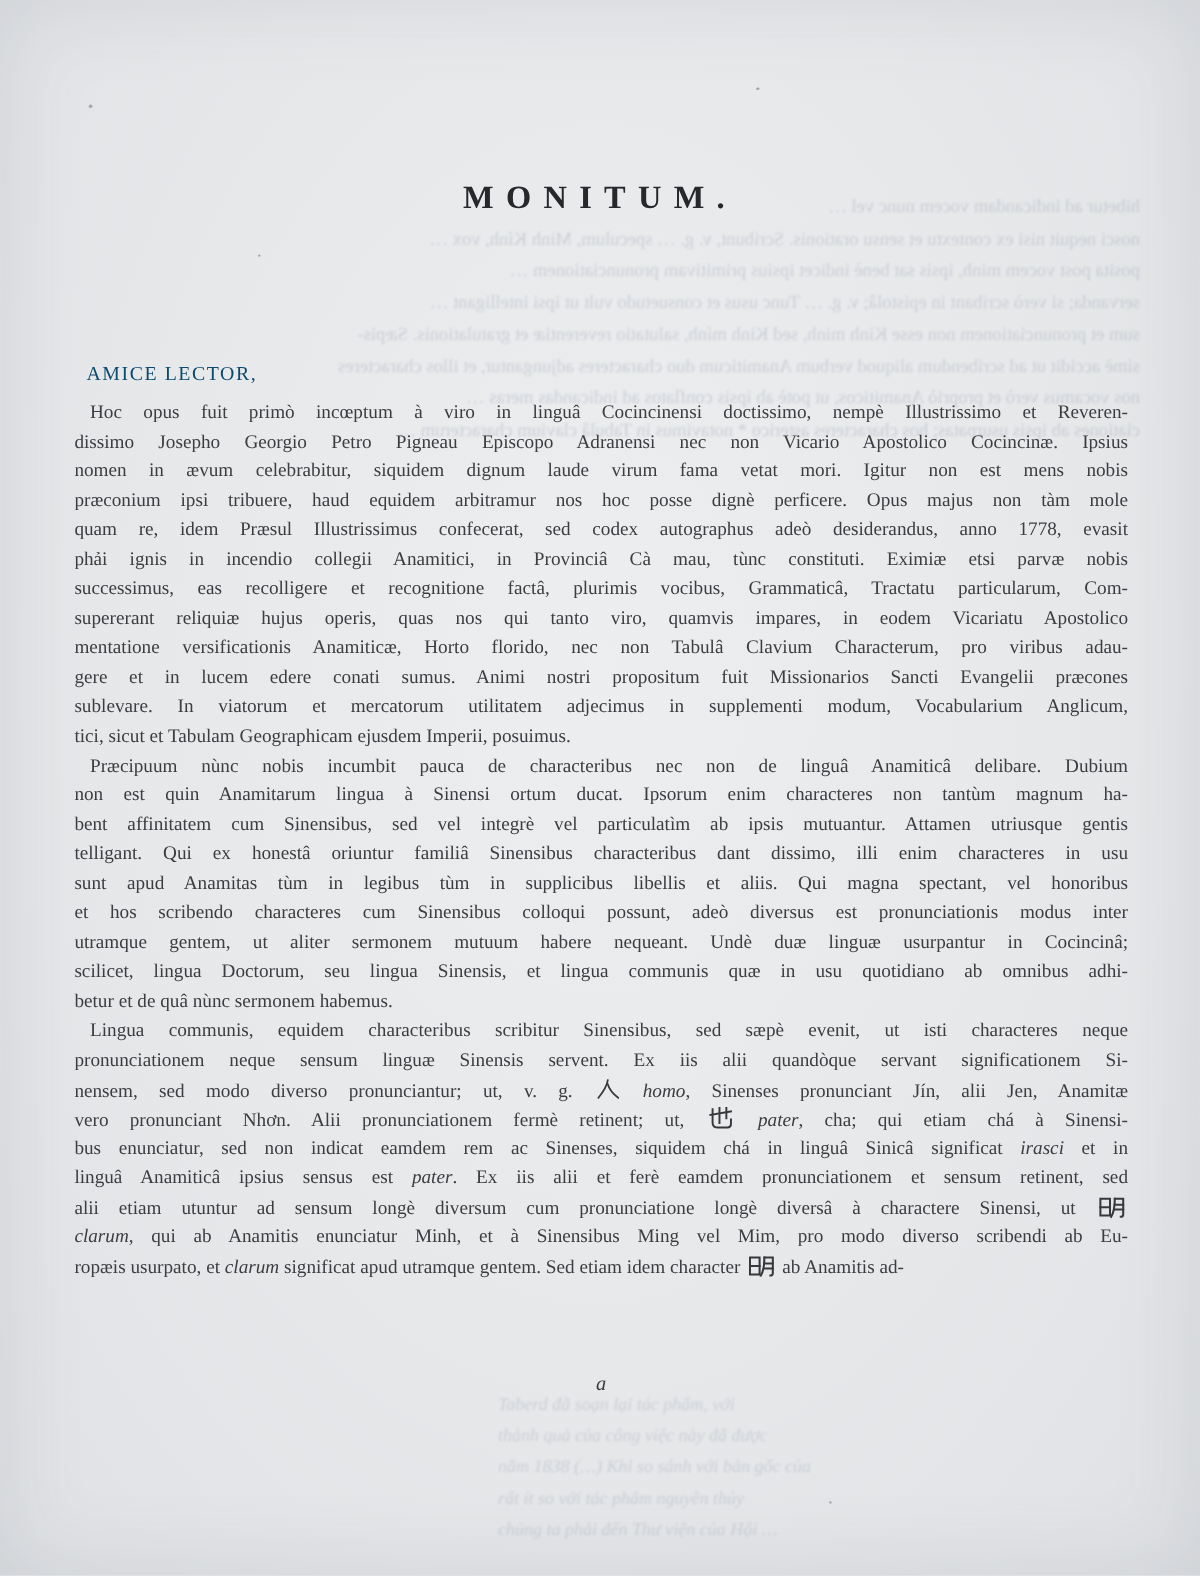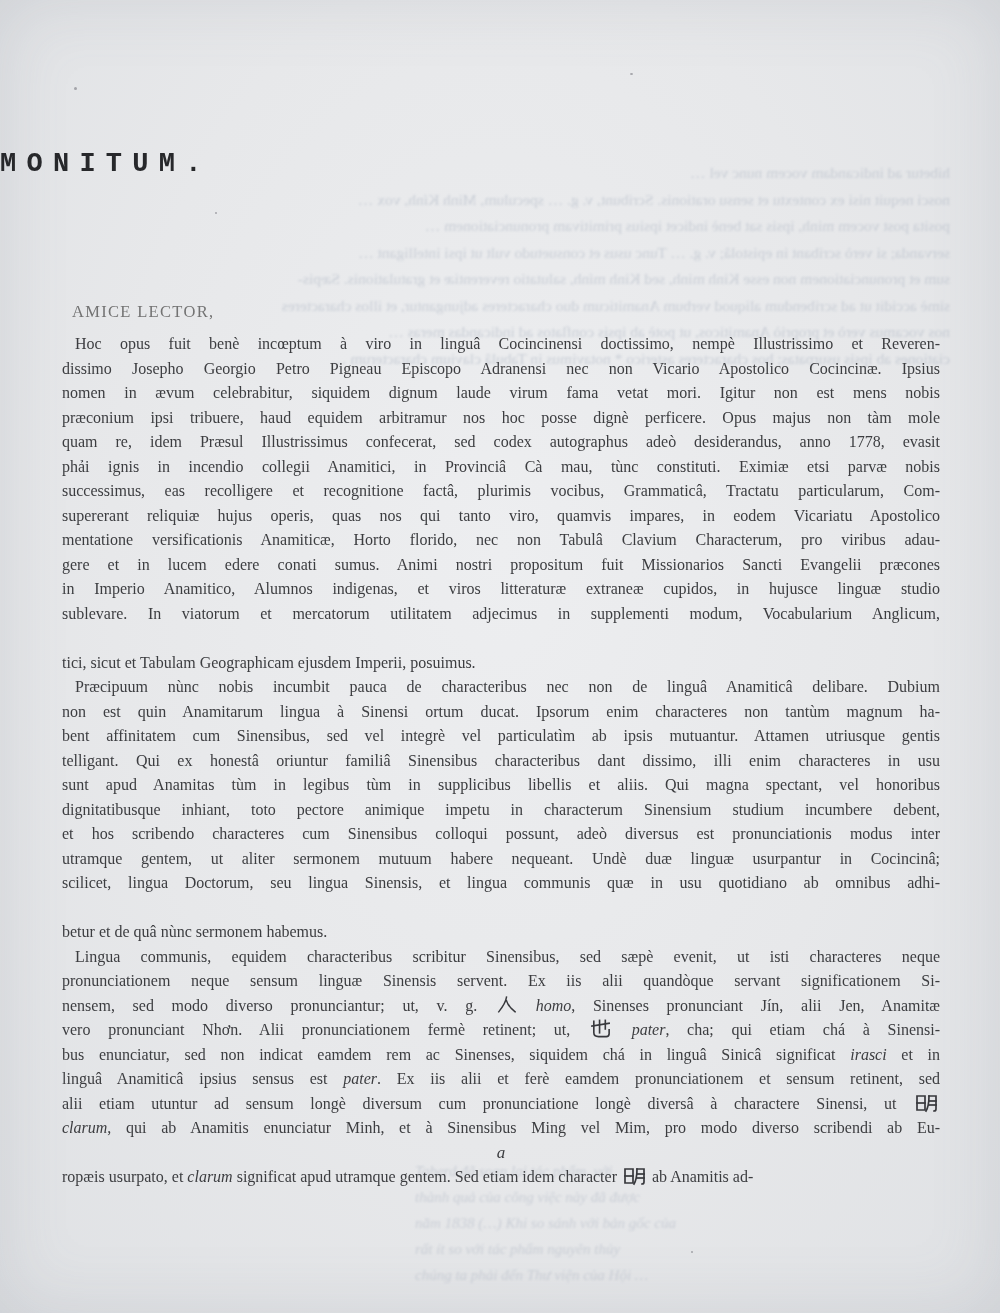--- a/index.html
+++ b/index.html
@@ -22,40 +22,39 @@
     font-size:15.5px;line-height:26.5px;
   }
   .ghost-bottom{
     position:absolute;left:415px;top:1158px;width:545px;
     color:#b3bac6;opacity:.55;filter:blur(0.9px);
     font-style:italic;font-size:15px;line-height:26px;
   }
   .ghost-top div,.ghost-bottom div{white-space:nowrap;overflow:hidden;}
   
   .title{
-    position:absolute;left:0;top:149px;width:1000px;text-align:left;
+    position:absolute;left:0;top:149px;width:1000px;text-align:center;
     font-size:27px;font-weight:bold;letter-spacing:.38em;
     color:#27282b;
-    font-family:Liberation Mono, monospace;
   }
   .salutation{
     position:absolute;left:72px;top:302px;
-    font-size:16.5px;letter-spacing:.08em;color:#737373;
+    font-size:16.5px;letter-spacing:.08em;color:#0c4a6e;
   }
   .bodytext{
     position:absolute;left:62px;top:332px;width:878px;
     font-size:16px;color:var(--ink,#3c3d40);
   }
   .line{
     line-height:24.55px;height:24.55px;
     text-align:justify;text-align-last:justify;
     white-space:normal;
   }
   .line.first{text-indent:13px;}
-  .line.last{text-align-last:left;margin-top:24px;}
+  .line.last{text-align-last:left;}
   .line i{font-style:italic;}
   .cjk{display:inline-block;vertical-align:-4px;margin:0 2px;}
   .cjk svg{display:block;}
   .cjk svg path{fill:none;stroke:#37383c;stroke-width:1.7;stroke-linecap:square;}
   .signature{
     position:absolute;left:62px;top:1143px;width:878px;text-align:center;
     font-style:italic;font-size:17px;color:#3c3d40;
   }
 </style>
 </head>
@@ -84,41 +83,39 @@
     <div>thành quả của công việc này đã được</div>
     <div>năm 1838 (…)  Khi so sánh với bản gốc của</div>
     <div>rất ít so với tác phẩm nguyên thủy</div>
     <div>chúng ta phải đến Thư viện của Hội …</div>
   </div>
 
 <div class="title">MONITUM.</div>
 <div class="salutation">AMICE LECTOR,</div>
 <div class="bodytext" id="bodytext">
     <div>
-      <div class="line first">Hoc opus fuit benè incœptum à viro in linguâ Cocincinensi doctissimo, nempè Illustrissimo et Reveren-</div>
+      <div class="line first">Hoc opus fuit primò incœptum à viro in linguâ Cocincinensi doctissimo, nempè Illustrissimo et Reveren-</div>
       <div class="line">dissimo Josepho Georgio Petro Pigneau Episcopo Adranensi nec non Vicario Apostolico Cocincinæ.  Ipsius</div>
       <div class="line">nomen in ævum celebrabitur, siquidem dignum laude virum fama vetat mori.  Igitur non est mens nobis</div>
       <div class="line">præconium ipsi tribuere, haud equidem arbitramur nos hoc posse dignè perficere.  Opus majus non tàm mole</div>
       <div class="line">quam re, idem Præsul Illustrissimus confecerat, sed codex autographus adeò desiderandus, anno 1778, evasit</div>
       <div class="line">phải ignis in incendio collegii Anamitici, in Provinciâ Cà mau, tùnc constituti.  Eximiæ etsi parvæ nobis</div>
       <div class="line">successimus, eas recolligere et recognitione factâ, plurimis vocibus, Grammaticâ, Tractatu particularum, Com-</div>
       <div class="line">supererant reliquiæ hujus operis, quas nos qui tanto viro, quamvis impares, in eodem Vicariatu Apostolico</div>
       <div class="line">mentatione versificationis Anamiticæ, Horto florido, nec non Tabulâ Clavium Characterum, pro viribus adau-</div>
       <div class="line">gere et in lucem edere conati sumus.  Animi nostri propositum fuit Missionarios Sancti Evangelii præcones</div>
-      <div class="line">in Imperio Anamitico, Alumnos indigenas, et viros litteraturæ extraneæ cupidos, in hujusce linguæ studio</div>
       <div class="line">sublevare.  In viatorum et mercatorum utilitatem adjecimus in supplementi modum, Vocabularium Anglicum,</div>
       <div class="line last">tici, sicut et Tabulam Geographicam ejusdem Imperii, posuimus.</div>
     </div>
     <div>
       <div class="line first">Præcipuum nùnc nobis incumbit pauca de characteribus nec non de linguâ Anamiticâ delibare.  Dubium</div>
       <div class="line">non est quin Anamitarum lingua à Sinensi ortum ducat.  Ipsorum enim characteres non tantùm magnum ha-</div>
       <div class="line">bent affinitatem cum Sinensibus, sed vel integrè vel particulatìm ab ipsis mutuantur.  Attamen utriusque gentis</div>
       <div class="line">telligant.  Qui ex honestâ oriuntur familiâ Sinensibus characteribus dant dissimo, illi enim characteres in usu</div>
       <div class="line">sunt apud Anamitas tùm in legibus tùm in supplicibus libellis et aliis.  Qui magna spectant, vel honoribus</div>
-      <div class="line">dignitatibusque inhiant, toto pectore animique impetu in characterum Sinensium studium incumbere debent,</div>
       <div class="line">et hos scribendo characteres cum Sinensibus colloqui possunt, adeò diversus est pronunciationis modus inter</div>
       <div class="line">utramque gentem, ut aliter sermonem mutuum habere nequeant.  Undè duæ linguæ usurpantur in Cocincinâ;</div>
       <div class="line">scilicet, lingua Doctorum, seu lingua Sinensis, et lingua communis quæ in usu quotidiano ab omnibus adhi-</div>
       <div class="line last">betur et de quâ nùnc sermonem habemus.</div>
     </div>
     <div>
       <div class="line first">Lingua communis, equidem characteribus scribitur Sinensibus, sed sæpè evenit, ut isti characteres neque</div>
       <div class="line">pronunciationem neque sensum linguæ Sinensis servent.  Ex iis alii quandòque servant significationem Si-</div>
       <div class="line">nensem, sed modo diverso pronunciantur; ut, v. g.  <span class="cjk" title="人"><svg width="19" height="21" viewBox="0 0 22 21">
             <path d="M11 2 Q10 9 2 19"></path>

